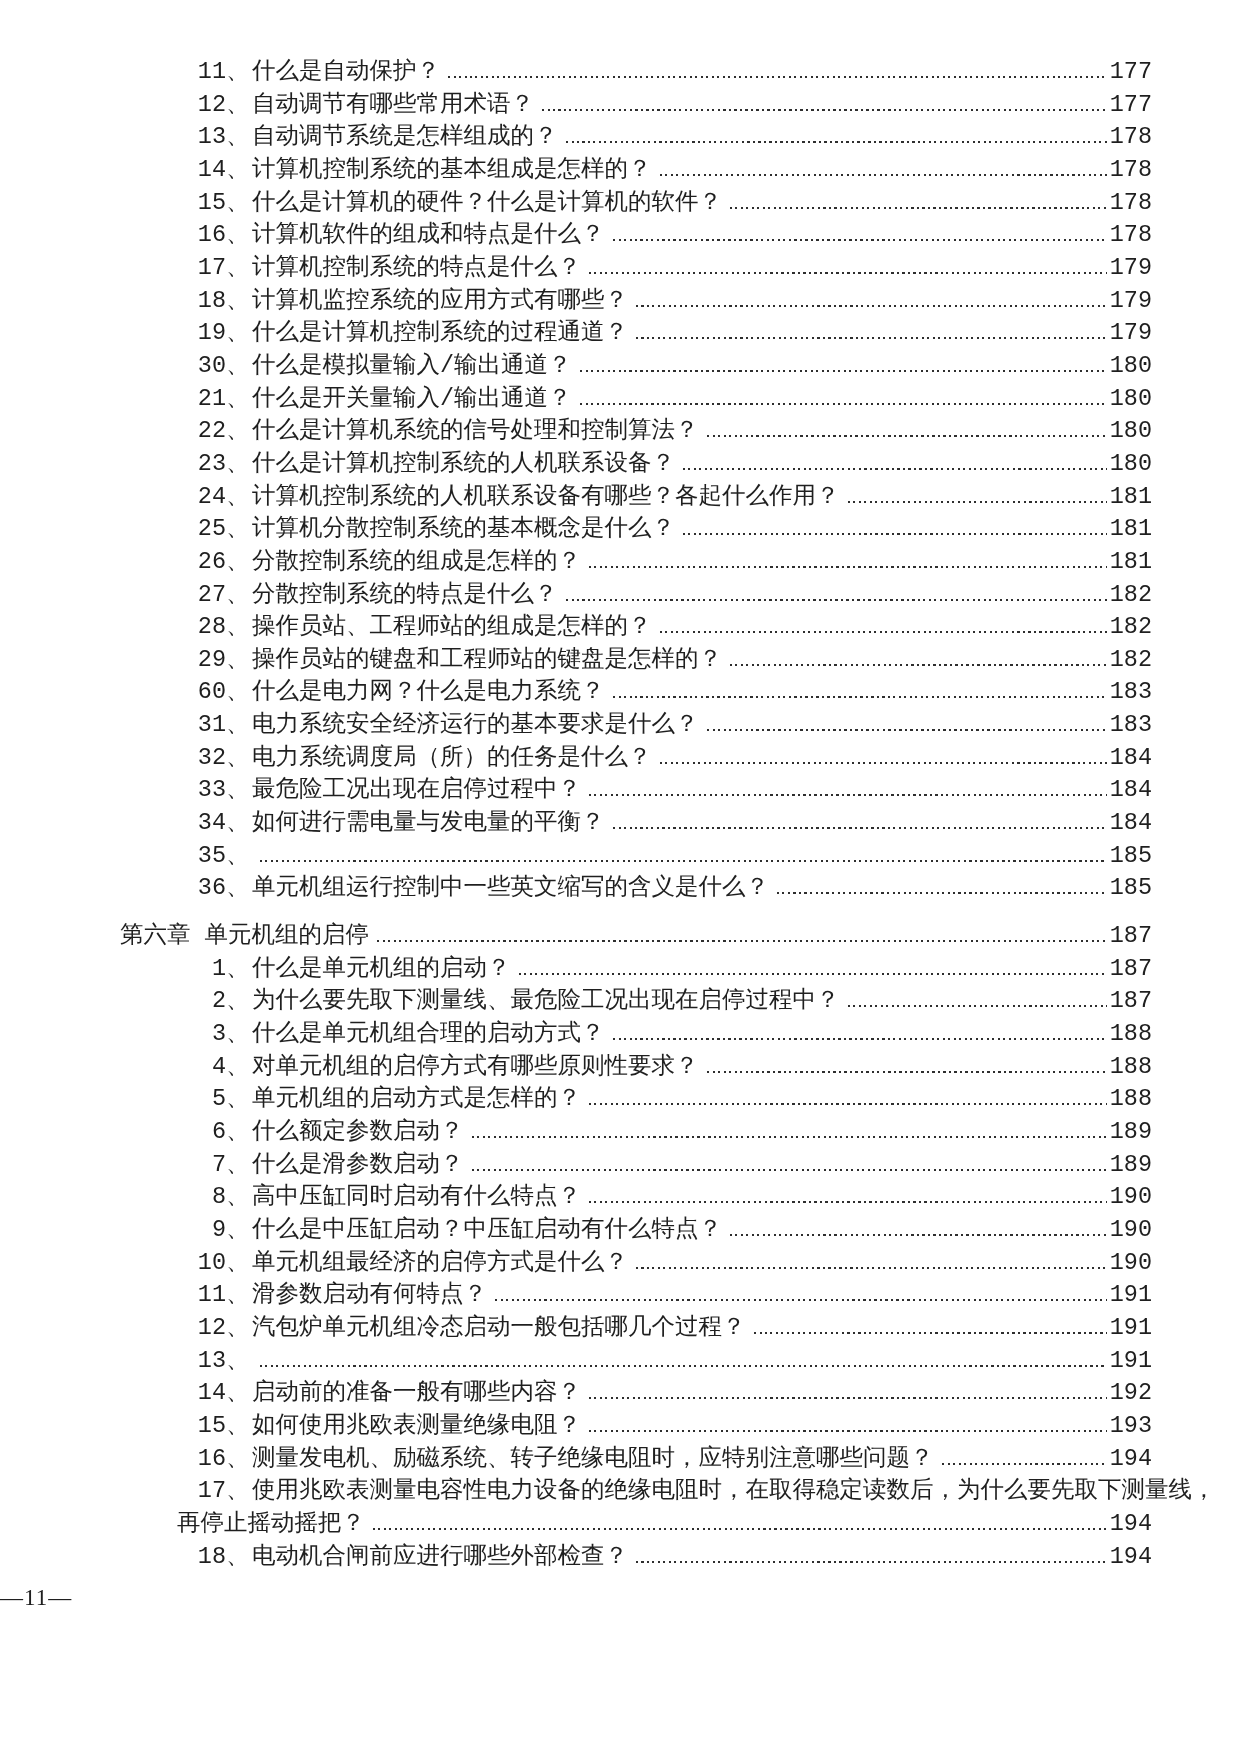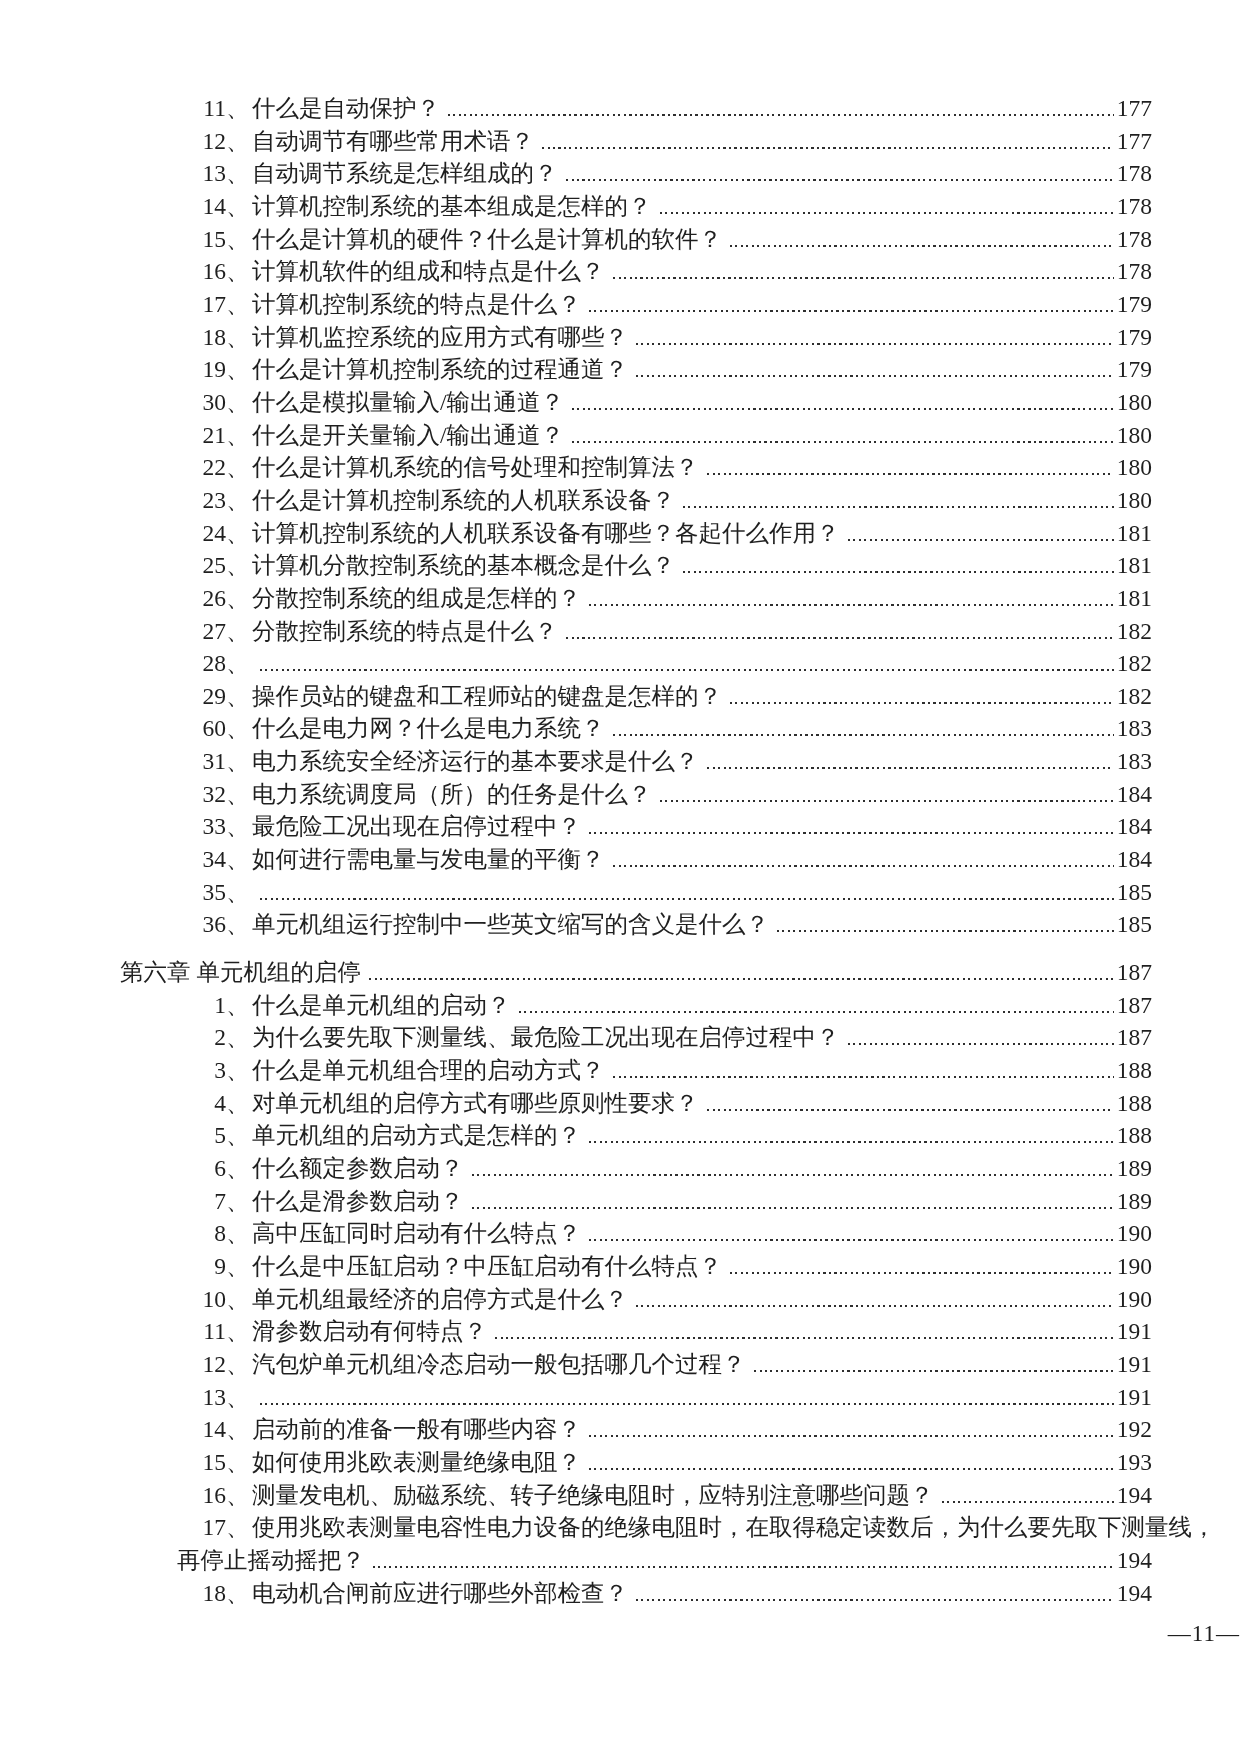--- a/index.html
+++ b/index.html
@@ -11,21 +11,22 @@
     position: relative;
     width: 1240px;
     height: 1754px;
     margin: 0 auto;
     background: #ffffff;
     color: #1f1f1f;
     font-family: "Liberation Serif", "DejaVu Serif", serif;
     overflow: hidden;
   }
   .toc {
-    padding-top: 92px;
+    padding-top: 56px;
+    font-family: Liberation Mono, monospace;
   }
   .row {
     display: flex;
     align-items: baseline;
     height: 32.66px;
     line-height: 32.66px;
     font-size: 23.5px;
     padding-right: 88px;
     overflow: hidden;
     white-space: nowrap;
@@ -53,21 +54,21 @@
       to right,
       #2e2e2e 0, #2e2e2e 2px,
       transparent 2px, transparent 5.5px
     );
   }
   .pagenum {
     flex: 0 0 auto;
   }
   .footer {
     margin-top: 8px;
-    text-align: right;
+    text-align: left;
     font-size: 23px;
     line-height: 33px;
     letter-spacing: 1px;
   }
 </style>
 </head>
 <body>
 
 <div class="page">
   <div class="toc">
@@ -186,20 +187,21 @@
       <div class="row item">
         <span class="num">27</span>
         <span class="dun">、</span>
         <span class="label">分散控制系统的特点是什么？</span>
         <span class="leader"></span>
         <span class="pagenum">182</span>
       </div>
       <div class="row item">
         <span class="num">28</span>
         <span class="dun">、</span>
+        <span class="label">操作员站、工程师站的组成是怎样的？</span>
         <span class="leader"></span>
         <span class="pagenum">182</span>
       </div>
       <div class="row item">
         <span class="num">29</span>
         <span class="dun">、</span>
         <span class="label">操作员站的键盘和工程师站的键盘是怎样的？</span>
         <span class="leader"></span>
         <span class="pagenum">182</span>
       </div>

